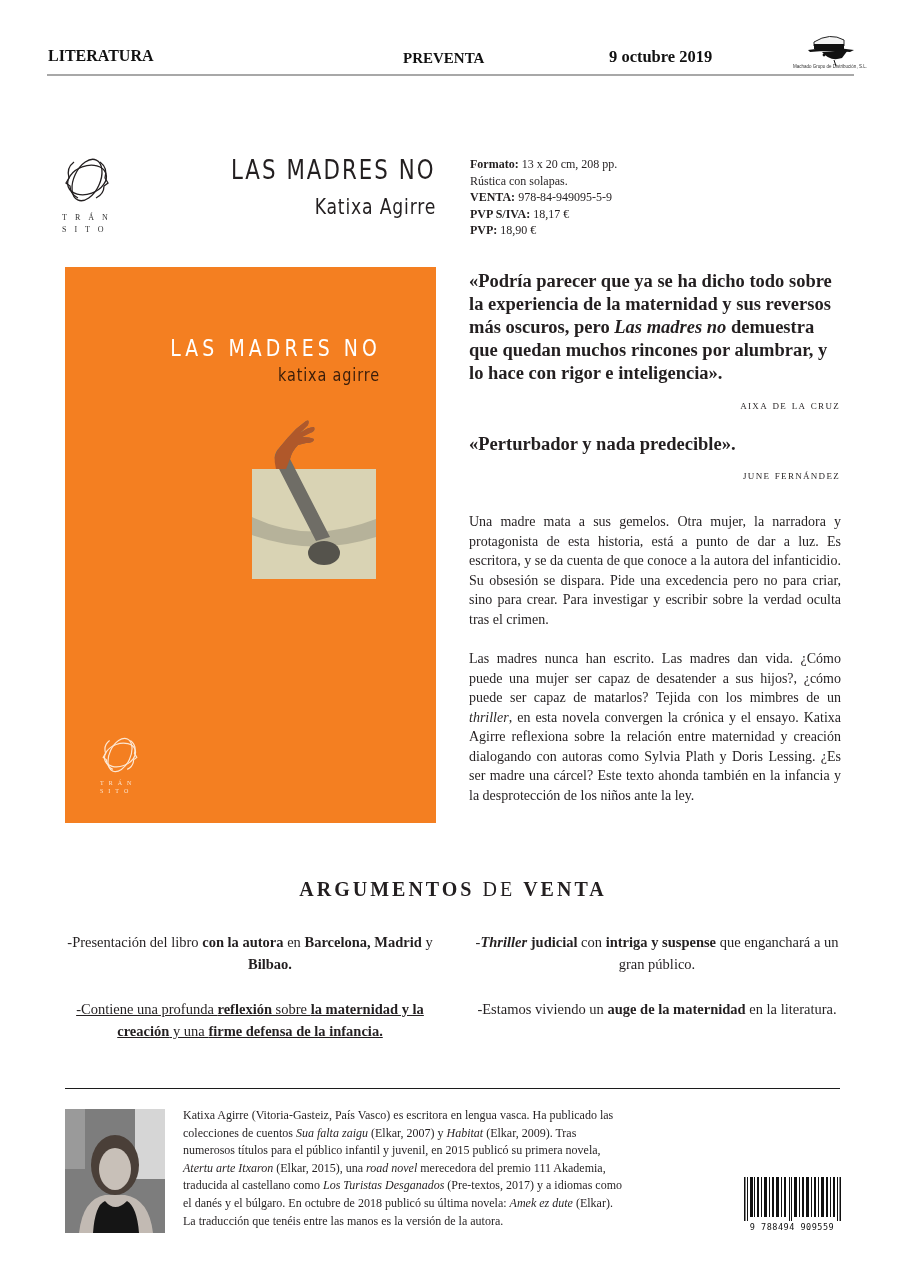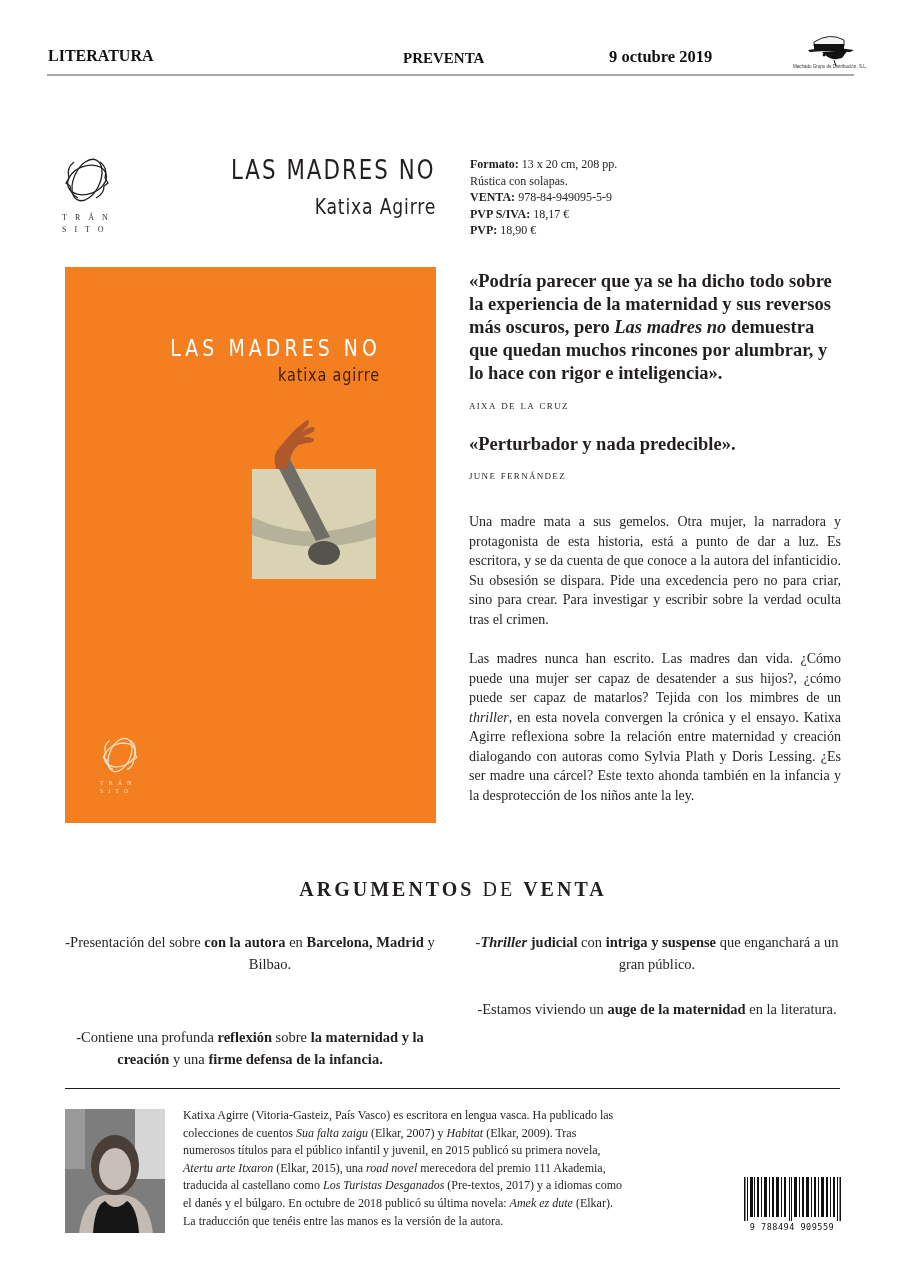--- a/index.html
+++ b/index.html
@@ -29,21 +29,21 @@
     
     .cover { left: 65px; top: 267px; width: 371px; height: 556px; background: #f47f21; }
     .cover-title { position: absolute; right: 55px; top: 68px; color: #fff; font-family: "DejaVu Sans", sans-serif; font-size: 23px; letter-spacing: 5px; transform: scaleX(0.82); transform-origin: right center; white-space: nowrap; }
     .cover-author { position: absolute; right: 56px; top: 98px; color: #3a1d0a; font-family: "DejaVu Sans", sans-serif; font-size: 17px; letter-spacing: 1px; transform: scaleX(0.85); transform-origin: right center; white-space: nowrap; }
     .cover-illus { position: absolute; left: 165px; top: 140px; width: 150px; height: 180px; }
     .cover-logo { position: absolute; left: 35px; top: 463px; width: 40px; height: 50px; }
     .cover-logo-text { position: absolute; left: 35px; top: 512px; width: 40px; font-size: 6px; letter-spacing: 5px; line-height: 8px; color: #fbe3cc; }
 
     
     .quote { font-weight: bold; font-size: 18.5px; line-height: 23px; color: #231f20; }
-    .quote-author { font-size: 13px; letter-spacing: 1.3px; font-variant: small-caps; text-transform: lowercase; color: #231f20; }
+    .quote-author { font-size: 13px; letter-spacing: 1.3px; font-variant: small-caps; text-transform: lowercase; color: #231f20; text-align: right; }
 
     
     .synopsis { left: 469px; width: 372px; font-size: 14px; line-height: 19.5px; text-align: justify; color: #231f20; }
 
     
     .args-title { left: 0; width: 906px; top: 878px; text-align: center; font-size: 20px; letter-spacing: 3px; color: #231f20; }
     .arg { width: 390px; text-align: center; font-size: 14.5px; line-height: 22px; color: #231f20; }
 
     .divider { left: 65px; top: 1088px; width: 775px; height: 0; border-top: 1.5px solid #1c1c1c; }
 
@@ -123,23 +123,23 @@
 <div class="abs quote-author" style="left:469px; top:397px; width:371px;">Aixa de la Cruz</div>
 
 <div class="abs quote" style="left:469px; top:433px; width:375px;">«Perturbador y nada predecible».</div>
 <div class="abs quote-author" style="left:469px; top:467px; width:371px;">June Fernández</div>
 
 <div class="abs synopsis" style="top:512px;">Una madre mata a sus gemelos. Otra mujer, la narradora y protagonista de esta historia, está a punto de dar a luz. Es escritora, y se da cuenta de que conoce a la autora del infanticidio. Su obsesión se dispara. Pide una excedencia pero no para criar, sino para crear. Para investigar y escribir sobre la verdad oculta tras el crimen.</div>
 <div class="abs synopsis" style="top:649px;"><span>Las madres nunca han escrito. Las madres dan vida. ¿Cómo puede una mujer ser capaz de desatender a sus hijos?, ¿cómo puede ser capaz de matarlos? Tejida con los mimbres de un </span><i>thriller</i><span>, en esta novela convergen la crónica y el ensayo. Katixa Agirre reflexiona sobre la relación entre maternidad y creación dialogando con autoras como Sylvia Plath y Doris Lessing. ¿Es ser madre una cárcel? Este texto ahonda también en la infancia y la desprotección de los niños ante la ley.</span></div>
 
 <div class="abs args-title"><b>ARGUMENTOS</b><span style="white-space:pre;"> DE </span><b>VENTA</b></div>
 
-<div class="abs arg rich" style="left:55px; top:931px;"><span>-</span><span style="font-weight: normal; text-align: center;">Presentación</span><span> del sobre </span><span style="font-weight: bold;">con la autora</span><span> en </span><span style="font-weight: bold;">Barcelona, Madrid</span><span> y </span><span style="font-weight: normal; margin-left: 40px;">Bilbao.</span></div>
+<div class="abs arg rich" style="left:55px; top:931px;"><span>-</span><span style="font-weight: normal; text-align: center;">Presentación</span><span> del libro </span><span style="font-weight: bold;">con la autora</span><span> en </span><span style="font-weight: bold;">Barcelona, Madrid</span><span> y </span><span style="font-weight: bold; margin-left: 40px;">Bilbao.</span></div>
 <div class="abs arg rich" style="left:462px; top:931px;"><span>-</span><span style="font-weight: bold; font-style: italic;">Thriller</span><span style="font-weight: bold;"> judicial</span><span> con </span><span style="font-weight: bold; margin-top: 44px;">intriga y suspense</span><span> que enganchará a un gran público.</span></div>
-<div class="abs arg rich" style="left:55px; top:1026px;"><span>-Contiene una profunda </span><span style="font-weight: bold;">reflexión</span><span> sobre </span><span style="font-weight: bold;">la maternidad y la creación</span><span> y una </span><span style="font-weight: bold;">firme defensa de la infancia.</span></div>
+<div class="abs arg rich" style="left:55px; top:998px;text-decoration:underline;"><span>-Contiene una profunda </span><span style="font-weight: bold;">reflexión</span><span> sobre </span><span style="font-weight: bold;">la maternidad y la creación</span><span> y una </span><span style="font-weight: bold;">firme defensa de la infancia.</span></div>
 <div class="abs arg rich" style="left:462px; top:998px;"><span>-Estamos viviendo un </span><span style="font-weight: bold;">auge de la maternidad</span><span> en la literatura.</span></div>
 
 <div class="abs divider"></div>
 
 <div class="abs photo">
   <svg width="100" height="124" viewBox="0 0 100 124">
     <rect x="0" y="0" width="100" height="124" fill="#7d7d7d"></rect>
     <rect x="70" y="0" width="30" height="70" fill="#d6d6d6"></rect>
     <rect x="0" y="0" width="20" height="60" fill="#9a9a9a"></rect>
     <ellipse cx="50" cy="56" rx="24" ry="30" fill="#4a3f38"></ellipse>

